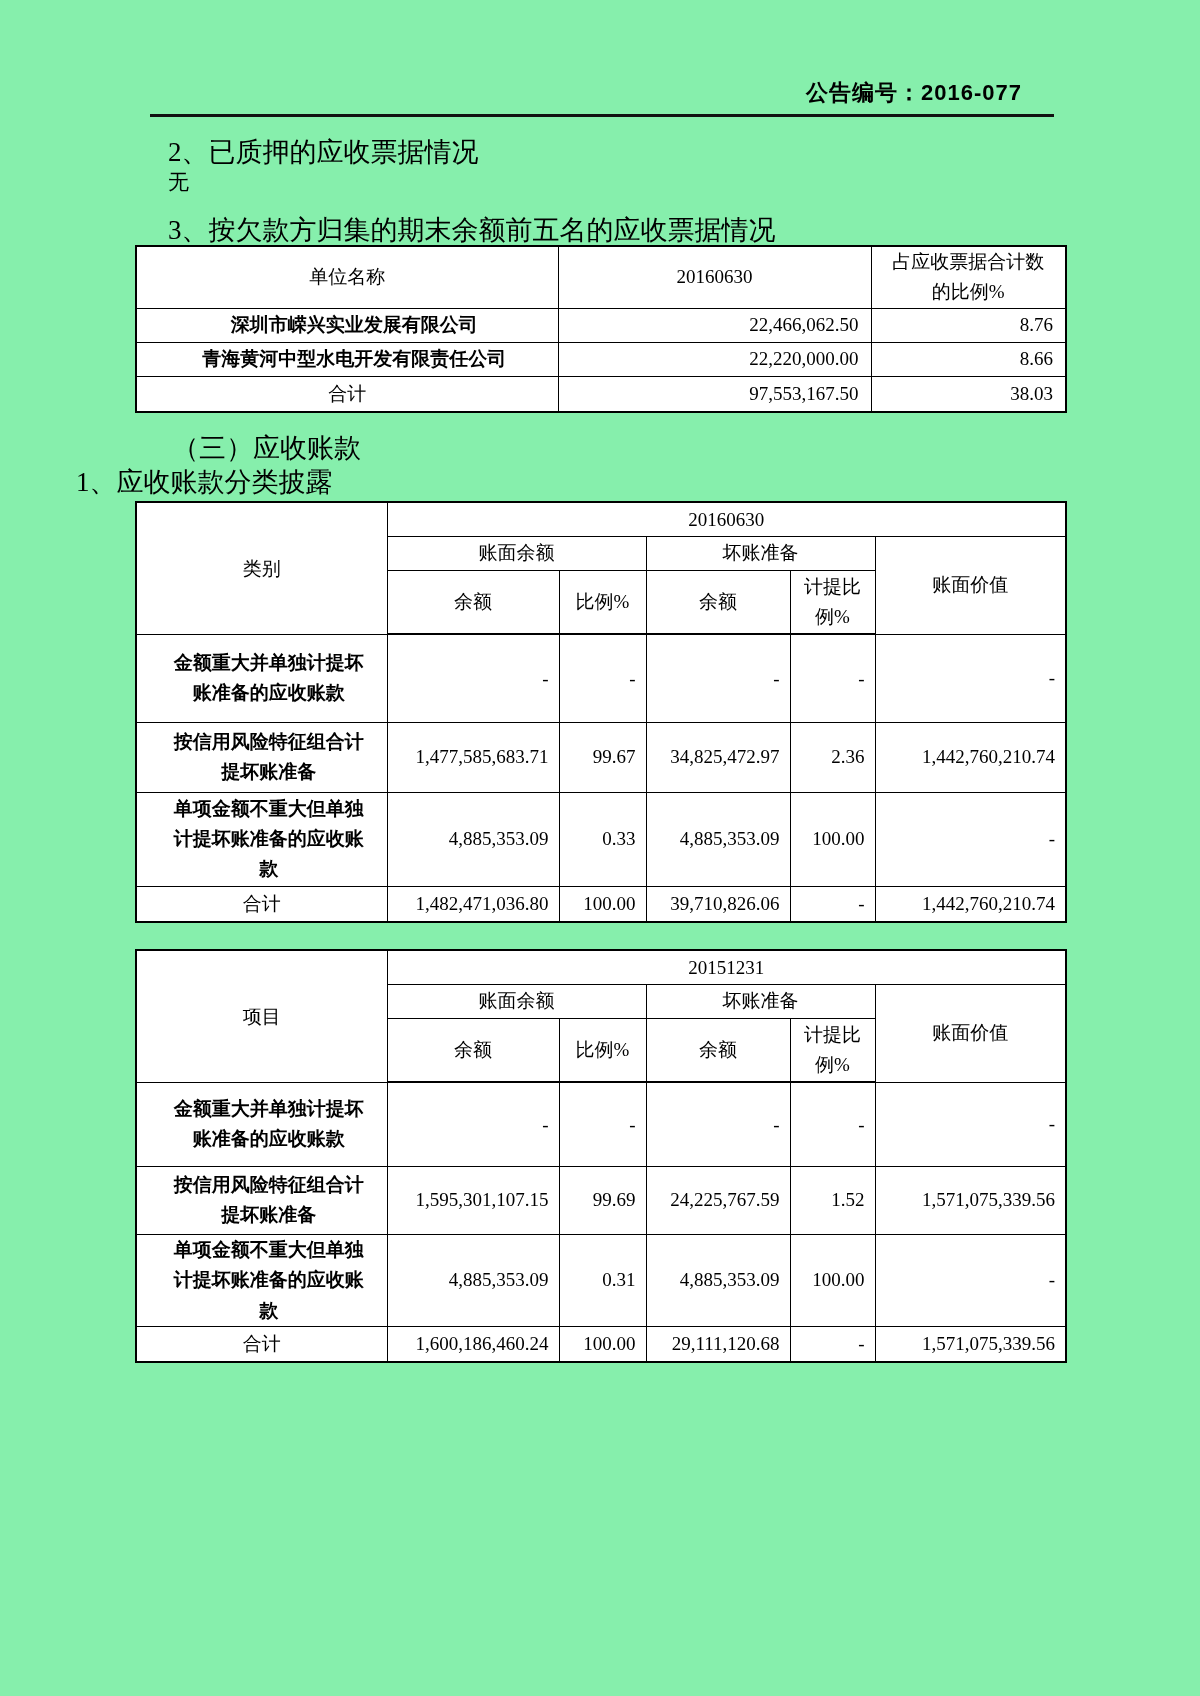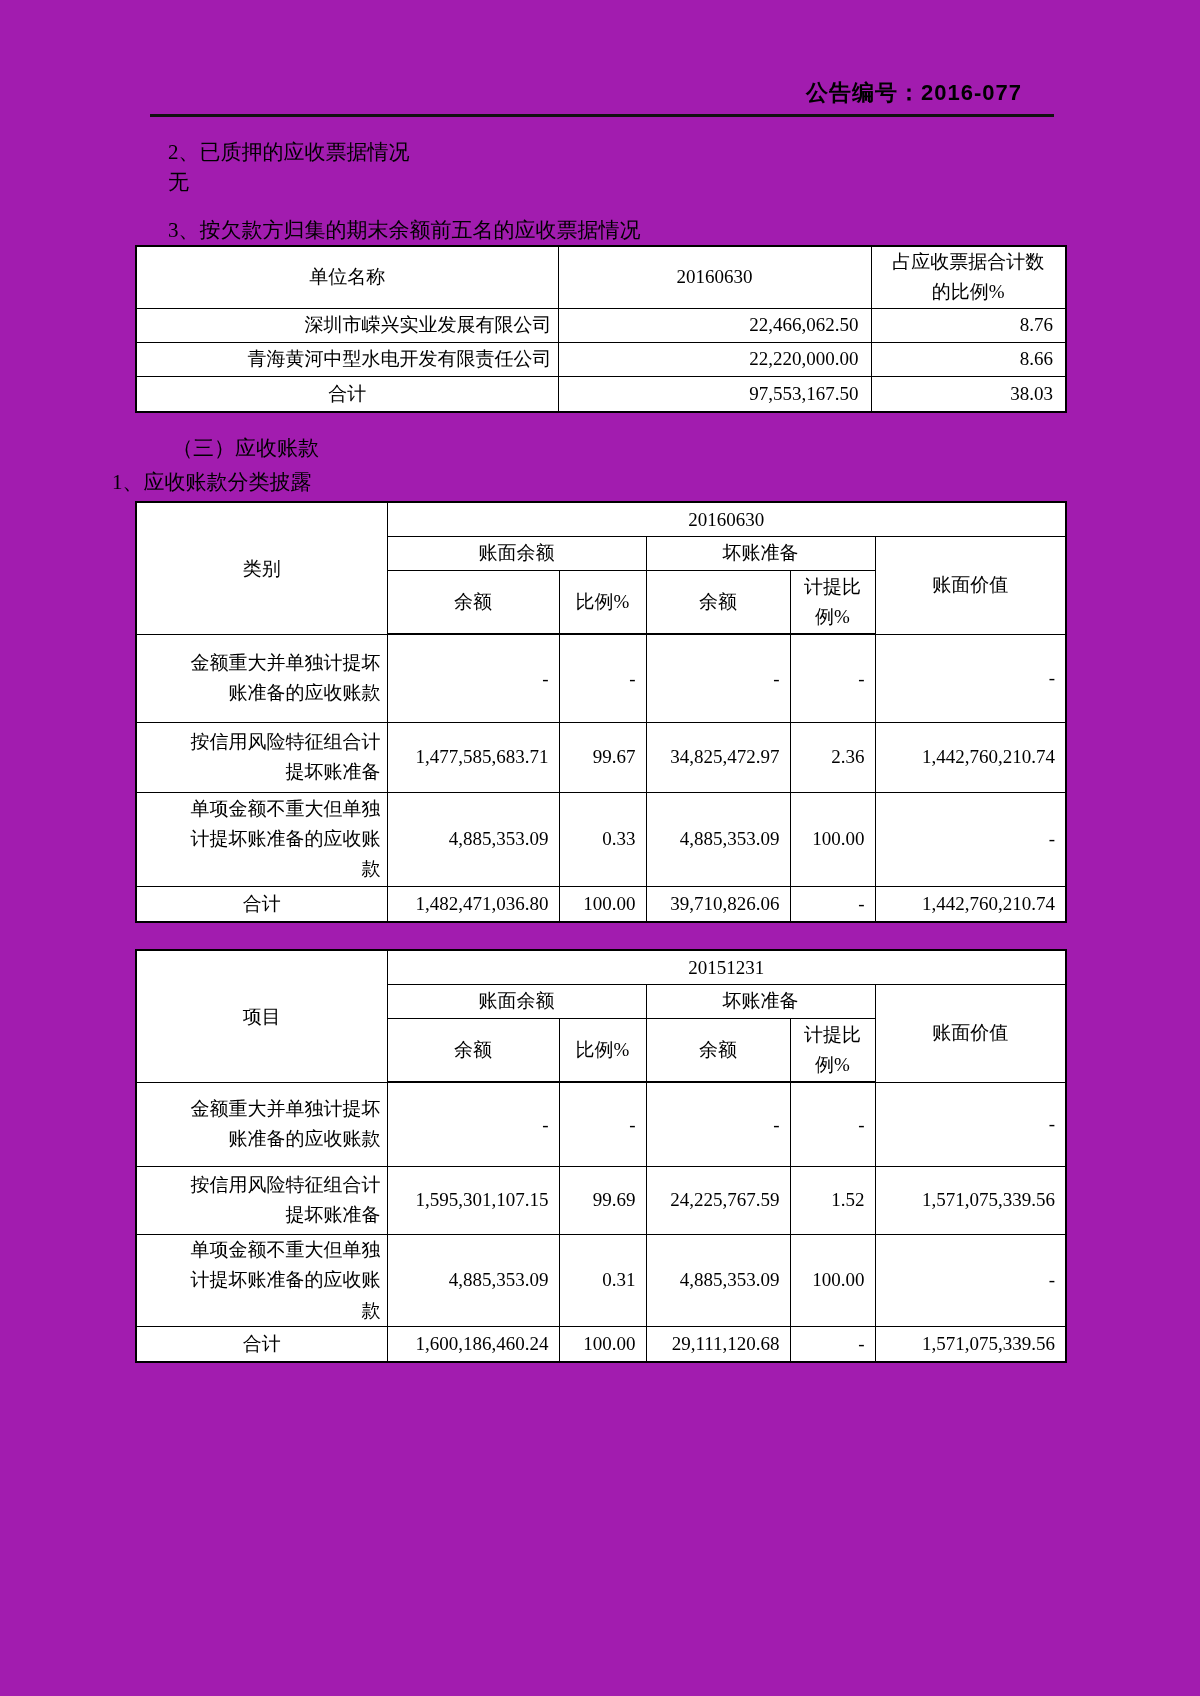--- a/index.html
+++ b/index.html
@@ -1,41 +1,41 @@
 <!DOCTYPE html>
 <html><head>
 <meta charset="utf-8">
 <style>
   html,body{margin:0;padding:0;background:#e8e8e8;}
   .page{
-    width:1200px;height:1696px;margin:0 auto;background:#a21caf;color:#000;
+    width:1200px;height:1696px;margin:0 auto;background:#86efac;color:#000;
     font-family:"Liberation Serif","DejaVu Serif",serif;
     position:relative;overflow:hidden;box-sizing:border-box;
   }
   .announce{
     padding-top:80px;padding-right:178px;text-align:right;
     font-family:"Liberation Sans","DejaVu Sans",sans-serif;
     font-weight:bold;font-size:22px;line-height:26px;letter-spacing:1px;
   }
   .rule{margin:8px 146px 0 150px;border-top:3px solid #111;height:0;}
-  .s-title{margin:22px 135px 0 168px;font-size:21px;line-height:26px;}
+  .s-title{margin:22px 135px 0 168px;font-size:27px;line-height:26px;}
   .s-val{margin:4px 135px 0 168px;font-size:21px;line-height:26px;}
   .s3{}
   .s4{margin-left:172px;}
-  .s4sub{margin-top:8px;margin-left:112px;}
+  .s4sub{margin-top:8px;margin-left:76px;}
 
   table{border-collapse:collapse;table-layout:fixed;margin-left:135px;background:#fff;}
   table, table.bordered{border:2px solid #000;}
   td,th{border:1px solid #000;font-weight:normal;font-size:19px;
         vertical-align:middle;padding:0;overflow:hidden;}
   .t1{width:930px;margin-top:2px;}
   .t2{width:930px;}
   .ml{white-space:pre-line;line-height:1.6;}
   .c{text-align:center;}
-  .l{text-align:right;padding-left:20px;padding-right:6px;}
+  .l{text-align:center;padding-left:20px;padding-right:6px;font-weight:bold;}
   .r{text-align:right;padding-right:12px;margin-top:21px;}
   .r2{text-align:right;padding-right:10px;}
   .thickb{border-bottom-width:2px;}
   
   .h56{height:56px;} .h34{height:34px;} .h58{height:58px;} .h36{height:36px;}
   .h64{height:64px;} .h84{height:84px;} .h88{height:88px;} .h68{height:68px;}
   .h70{height:70px;} .h90{height:90px;} .h94{height:94px;}
   .mt-t2{margin-top:6px;}
   .mt-t3{margin-top:26px;}
 </style>

